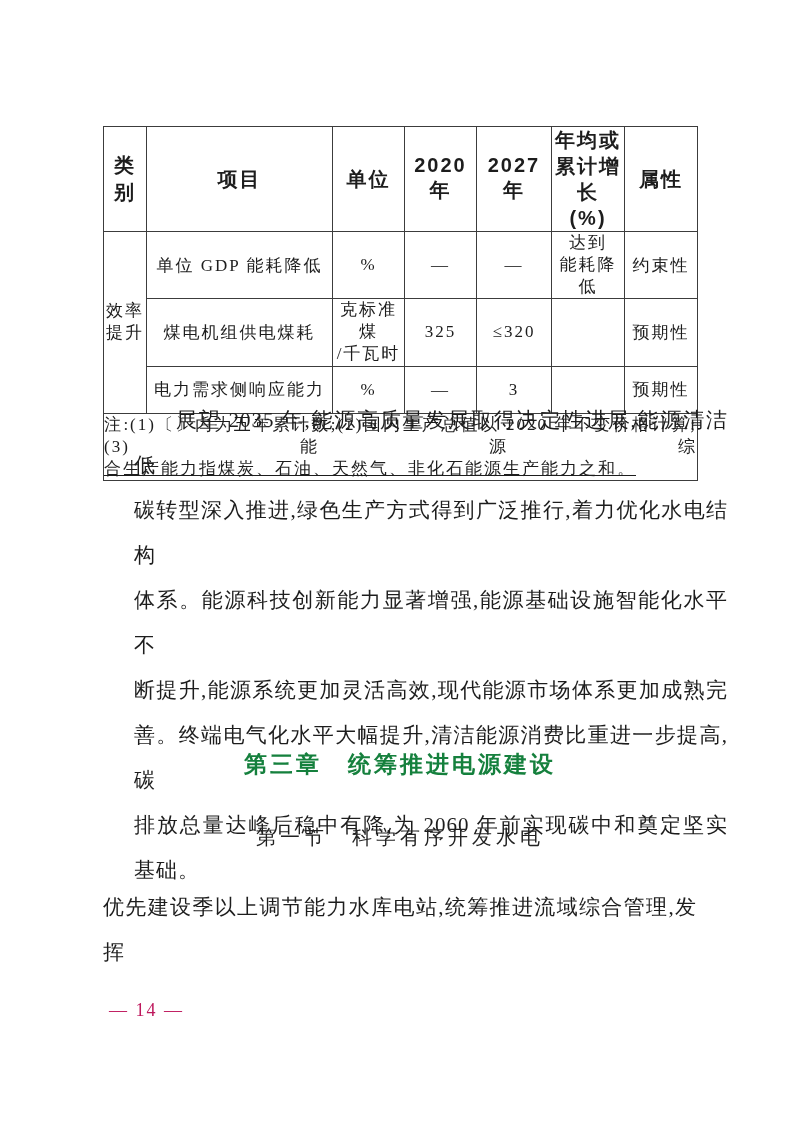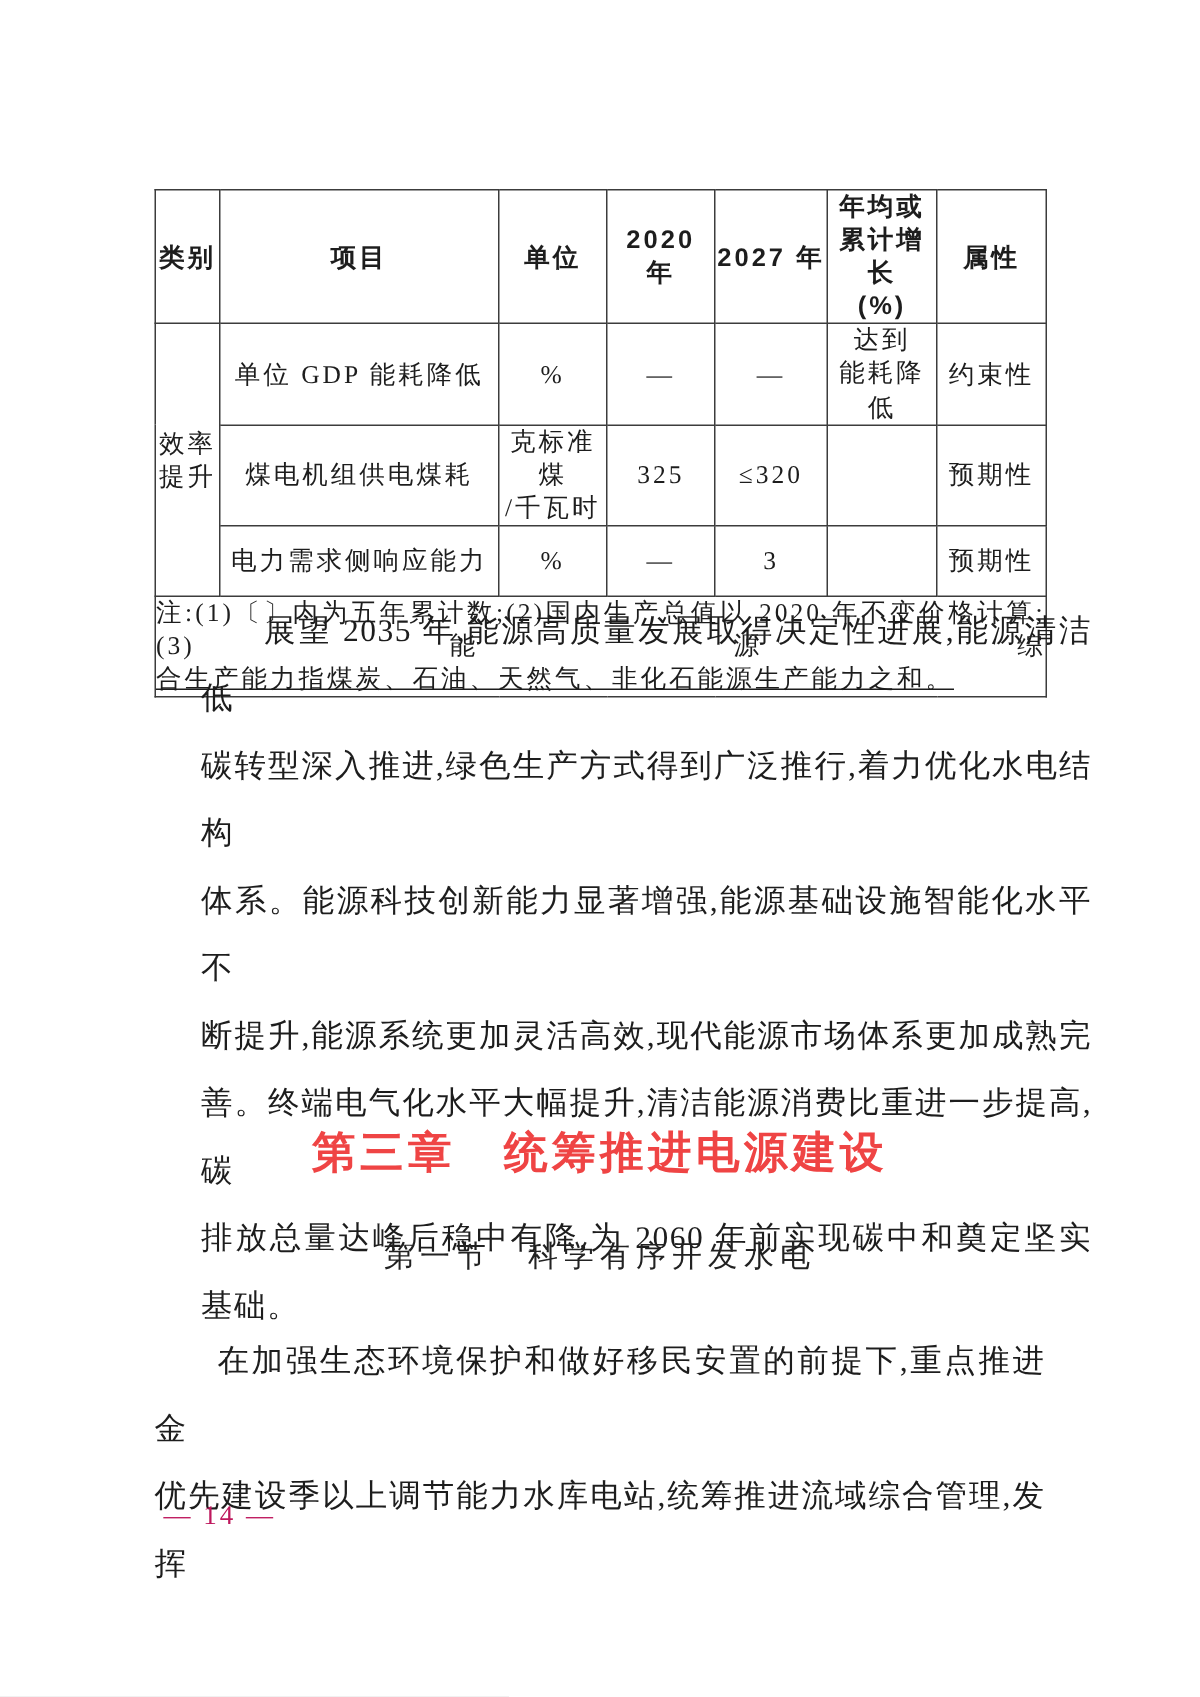--- a/index.html
+++ b/index.html
@@ -26,21 +26,21 @@
   .doc-table th, .doc-table td {
     border: 1.2px solid #3c3c3c;
     vertical-align: middle;
     text-align: center;
     padding: 0;
     overflow: hidden;
   }
   .doc-table th {
     font-family: "Liberation Sans", "DejaVu Sans", sans-serif;
     font-weight: bold;
-    font-size: 17px;
+    font-size: 20px;
     letter-spacing: 2px;
   }
   .doc-table td {
     font-family: "Liberation Serif", "DejaVu Serif", serif;
     font-size: 17px;
     letter-spacing: 2px;
   }
   .hrow { height: 66px; }
   .r1 { height: 48px; }
   .r2 { height: 50px; }
@@ -79,23 +79,23 @@
 
   
   .chapter-heading {
     position: absolute;
     left: 103px;
     top: 749px;
     width: 594px;
     text-align: center;
     font-family: "Liberation Sans", "DejaVu Sans", sans-serif;
     font-weight: bold;
-    font-size: 29px;
+    font-size: 23px;
     letter-spacing: 3px;
-    color: #ef4444;
+    color: #15803d;
   }
   .section-heading {
     position: absolute;
     left: 103px;
     top: 824px;
     width: 594px;
     text-align: center;
     font-family: "Liberation Serif", "DejaVu Serif", serif;
     font-size: 20px;
     letter-spacing: 4px;
@@ -192,19 +192,18 @@
       <div class="line">善。终端电气化水平大幅提升,清洁能源消费比重进一步提高,碳</div>
       <div class="line">排放总量达峰后稳中有降,为 2060 年前实现碳中和奠定坚实</div>
       <div class="line last">基础。</div>
     </div>
 
   <div class="chapter-heading">第三章　统筹推进电源建设</div>
 
   <div class="section-heading">第一节　科学有序开发水电</div>
 
   <div id="para2" class="para indent">
-      <div class="line first">在加强生态环境保护和做好移民安置的前提下,重点推进金</div>
       <div class="line last">优先建设季以上调节能力水库电站,统筹推进流域综合管理,发挥</div>
     </div>
 
   <div class="page-number">— 14 —</div>
 
 </div>
 
 </body></html>

